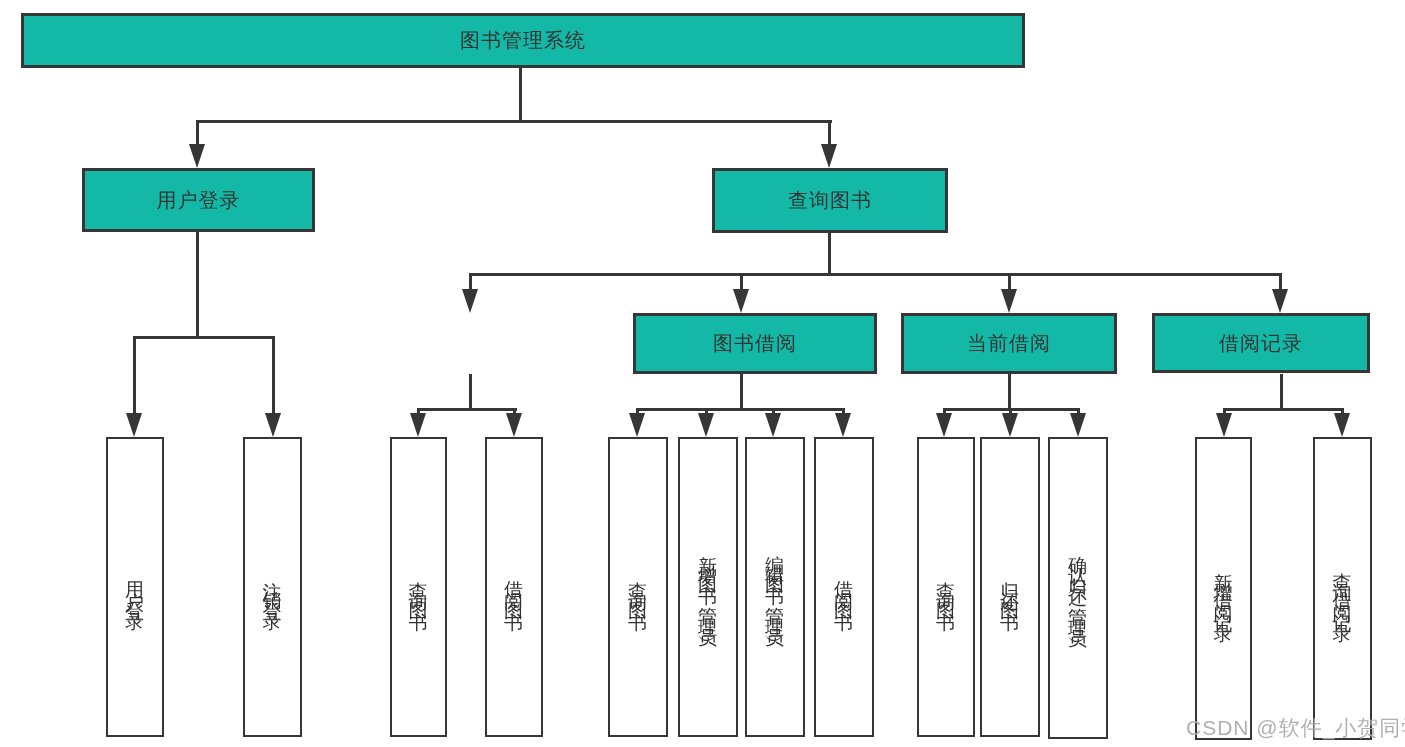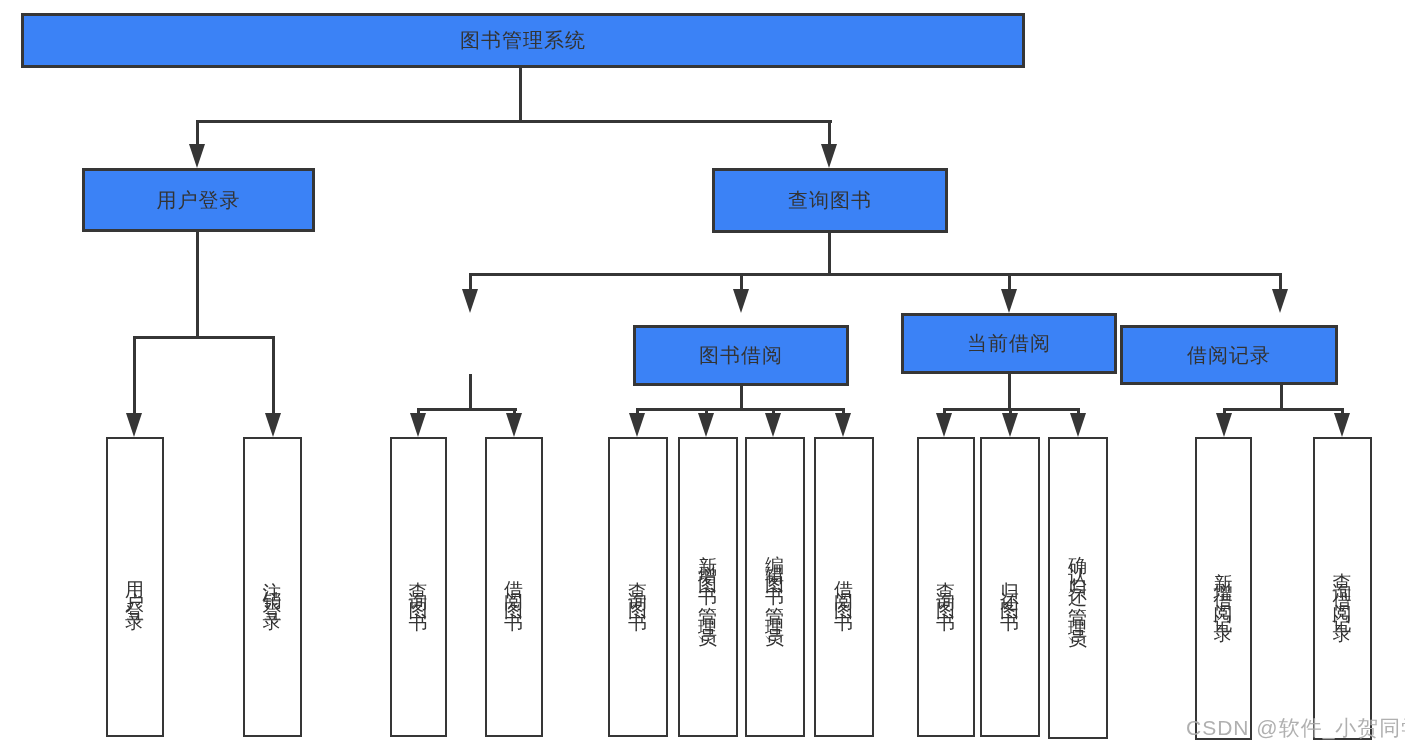--- a/index.html
+++ b/index.html
@@ -12,21 +12,21 @@
   .canvas{
     position:relative;
     width:1405px;height:747px;
     background:#ffffff;
     overflow:hidden;
   }
   
   .hbox{
     position:absolute;
     border:3px solid var(--line);
-    background:#3b82f6;
+    background:#14b8a6;
     display:flex;align-items:center;justify-content:center;
     font-size:20px;color:var(--text);
     letter-spacing:1px;
     z-index:2;
   }
   
   .vbox{
     position:absolute;
     top:437px;height:300px;
     border:2.5px solid var(--line);
@@ -70,27 +70,27 @@
     <span>图书管理系统</span>
   </div>
 
   <div class="hbox" style="left:82px;top:168px;width:233px;height:64px;">
     <span>用户登录</span>
   </div>
   <div class="hbox" style="left:712px;top:168px;width:236px;height:65px;">
     <span>查询图书</span>
   </div>
 
-  <div class="hbox" style="left:633px;top:325px;width:216px;height:61px;">
+  <div class="hbox" style="left:633px;top:313px;width:244px;height:61px;">
     <span>图书借阅</span>
   </div>
   <div class="hbox" style="left:901px;top:313px;width:216px;height:61px;">
     <span>当前借阅</span>
   </div>
-  <div class="hbox" style="left:1120px;top:313px;width:218px;height:60px;margin-top:12px;">
+  <div class="hbox" style="left:1152px;top:313px;width:218px;height:60px;">
     <span>借阅记录</span>
   </div>
 
   <div class="vbox" style="left:106px;width:58px;">
     <span>用户登录</span>
   </div>
   <div class="vbox" style="left:243px;width:59px;">
     <span>注销登录</span>
   </div>
 

